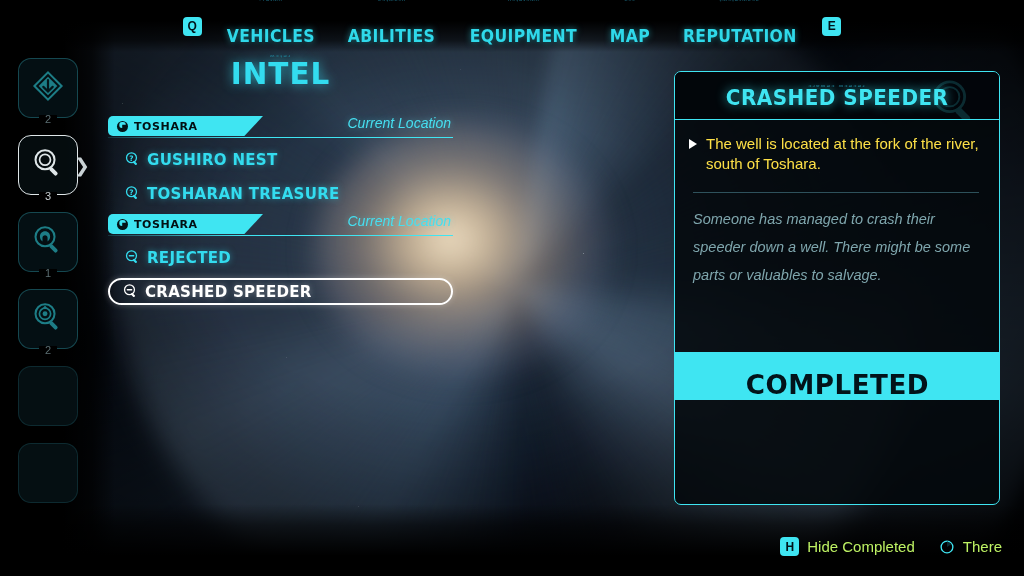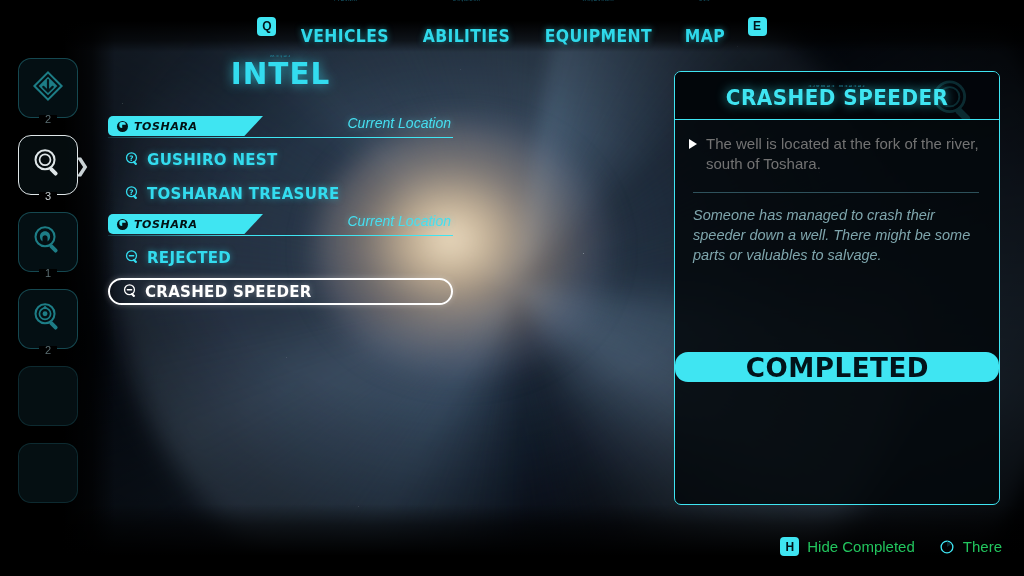--- a/index.html
+++ b/index.html
@@ -176,21 +176,20 @@
 
   .section-row { position:relative; height:20px; margin-bottom:10px; }
   .section-pill {
     position:absolute; left:0; top:0;
     height:20px; width:155px;
     background:#3fe5f2;
     border-radius:5px 0 0 5px;
     clip-path:polygon(0 0, 100% 0, 88% 100%, 0 100%);
     display:flex; align-items:center; gap:6px;
     padding-left:9px;
-    font-style:italic;
   }
   .planet-icon {
     width:11px; height:11px; border-radius:50%;
     background:#041418;
     position:relative; flex:0 0 auto;
   }
   .planet-icon::after {
     content:""; position:absolute; left:2.3px; top:1.4px;
     width:6.5px; height:6.5px; border-radius:50%;
     background:#3fe5f2;
@@ -265,51 +264,51 @@
     position:relative; line-height:22px;
   }
   #panel-body { padding:14px 16px 0 14px; position:relative; height:232px; }
   .objective-row { display:flex; gap:9px; align-items:flex-start; }
   .obj-arrow {
     margin-top:5px; width:0;height:0; flex:0 0 auto;
     border-top:5.5px solid transparent; border-bottom:5.5px solid transparent;
     border-left:8px solid #ffffff;
   }
   .obj-text {
-    font-size:15px; line-height:20px; color:#737373;
+    font-size:15px; line-height:20px; color:#fde047;
     font-family:"Liberation Sans", sans-serif;
   }
   .panel-divider {
     margin:18px 4px 12px 4px; height:1px;
     background:rgba(80,140,155,.55);
   }
   .desc-text {
-    font-size:14.5px; line-height:20px; font-style:italic;
+    font-size:14.5px; line-height:28px; font-style:italic;
     color:#7fa6ad; font-family:"Liberation Sans", sans-serif;
     padding:0 4px;
   }
   #status-banner {
     position:absolute; left:0; right:0; top:280px;
-    height:30px; background:#3fe5f2;
-    display:flex; align-items:center; justify-content:center;border-radius:13px;
+    height:48px; background:#3fe5f2;
+    display:flex; align-items:flex-end; justify-content:center;
   }
   #status-text {
     font-size:27px; font-weight:bold; letter-spacing:.5px;
     color:#02131a; font-family:"DejaVu Sans", sans-serif;
     transform:scaleX(.97);
   }
 
   
   #bottom-bar {
     position:absolute; right:22px; bottom:20px;
     display:flex; align-items:center; gap:24px; z-index:20;
   }
   .hint { display:flex; align-items:center; gap:8px; }
   .hint-label {
-    font-size:15px; color:#22c55e;
+    font-size:15px; color:#bef264;
     font-family:"Liberation Sans", sans-serif;
   }
   .back-icon { width:16px; height:16px; }
 </style>
 </head>
 <body>
 
 <div id="galaxy-bg">
   <div class="gx-stars"></div>
   <div class="gx-halo"></div>
@@ -335,20 +334,24 @@
         <div class="nav-label">ABILITIES</div>
       </div>
       <div class="nav-item">
         <div class="nav-alien">ʎɔʇǝɹɔʍʎ</div>
         <div class="nav-label">EQUIPMENT</div>
       </div>
       <div class="nav-item">
         <div class="nav-alien">ɐɹɔ</div>
         <div class="nav-label">MAP</div>
       </div>
+      <div class="nav-item">
+        <div class="nav-alien">ʇʍɔʇǝɹʍɐɔɐ</div>
+        <div class="nav-label">REPUTATION</div>
+      </div>
     </div>
   <div class="nav-spacer"></div>
   <div class="keycap">E</div>
 </div>
 
 <div id="sidebar">
     <div class="side-slot">
       <span><svg viewBox="0 0 40 40" width="34" height="34">
           <path d="M20 4 L36 20 L20 36 L4 20 Z" fill="none" stroke="#1d7d86" stroke-width="2.4"></path>
           <path d="M20 9 L31 20 L20 31 L9 20 Z" fill="#1d7d86"></path>

